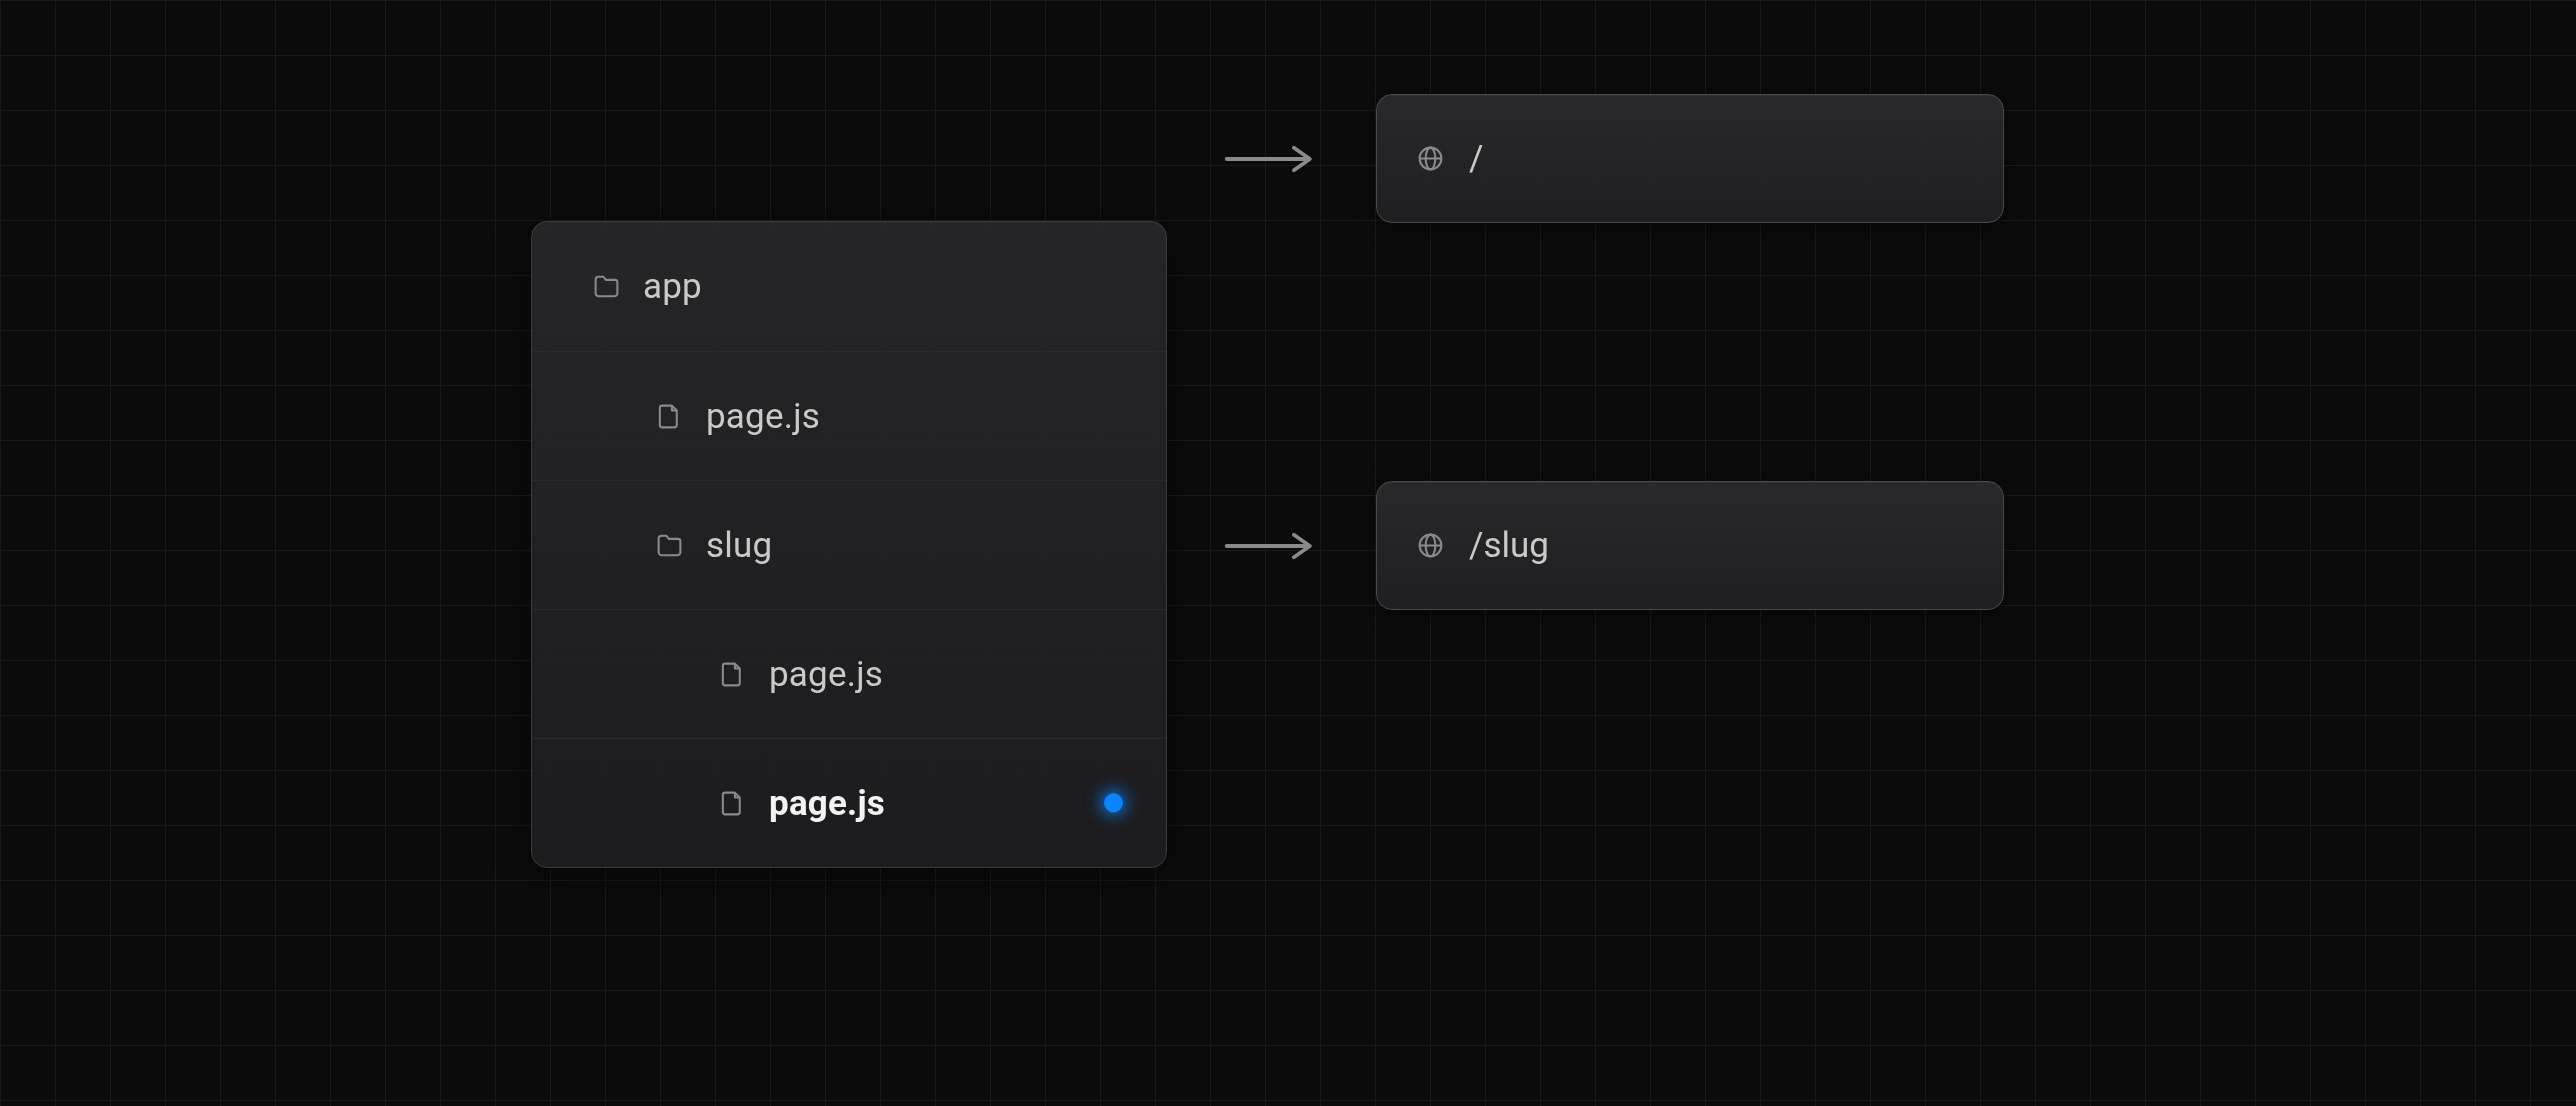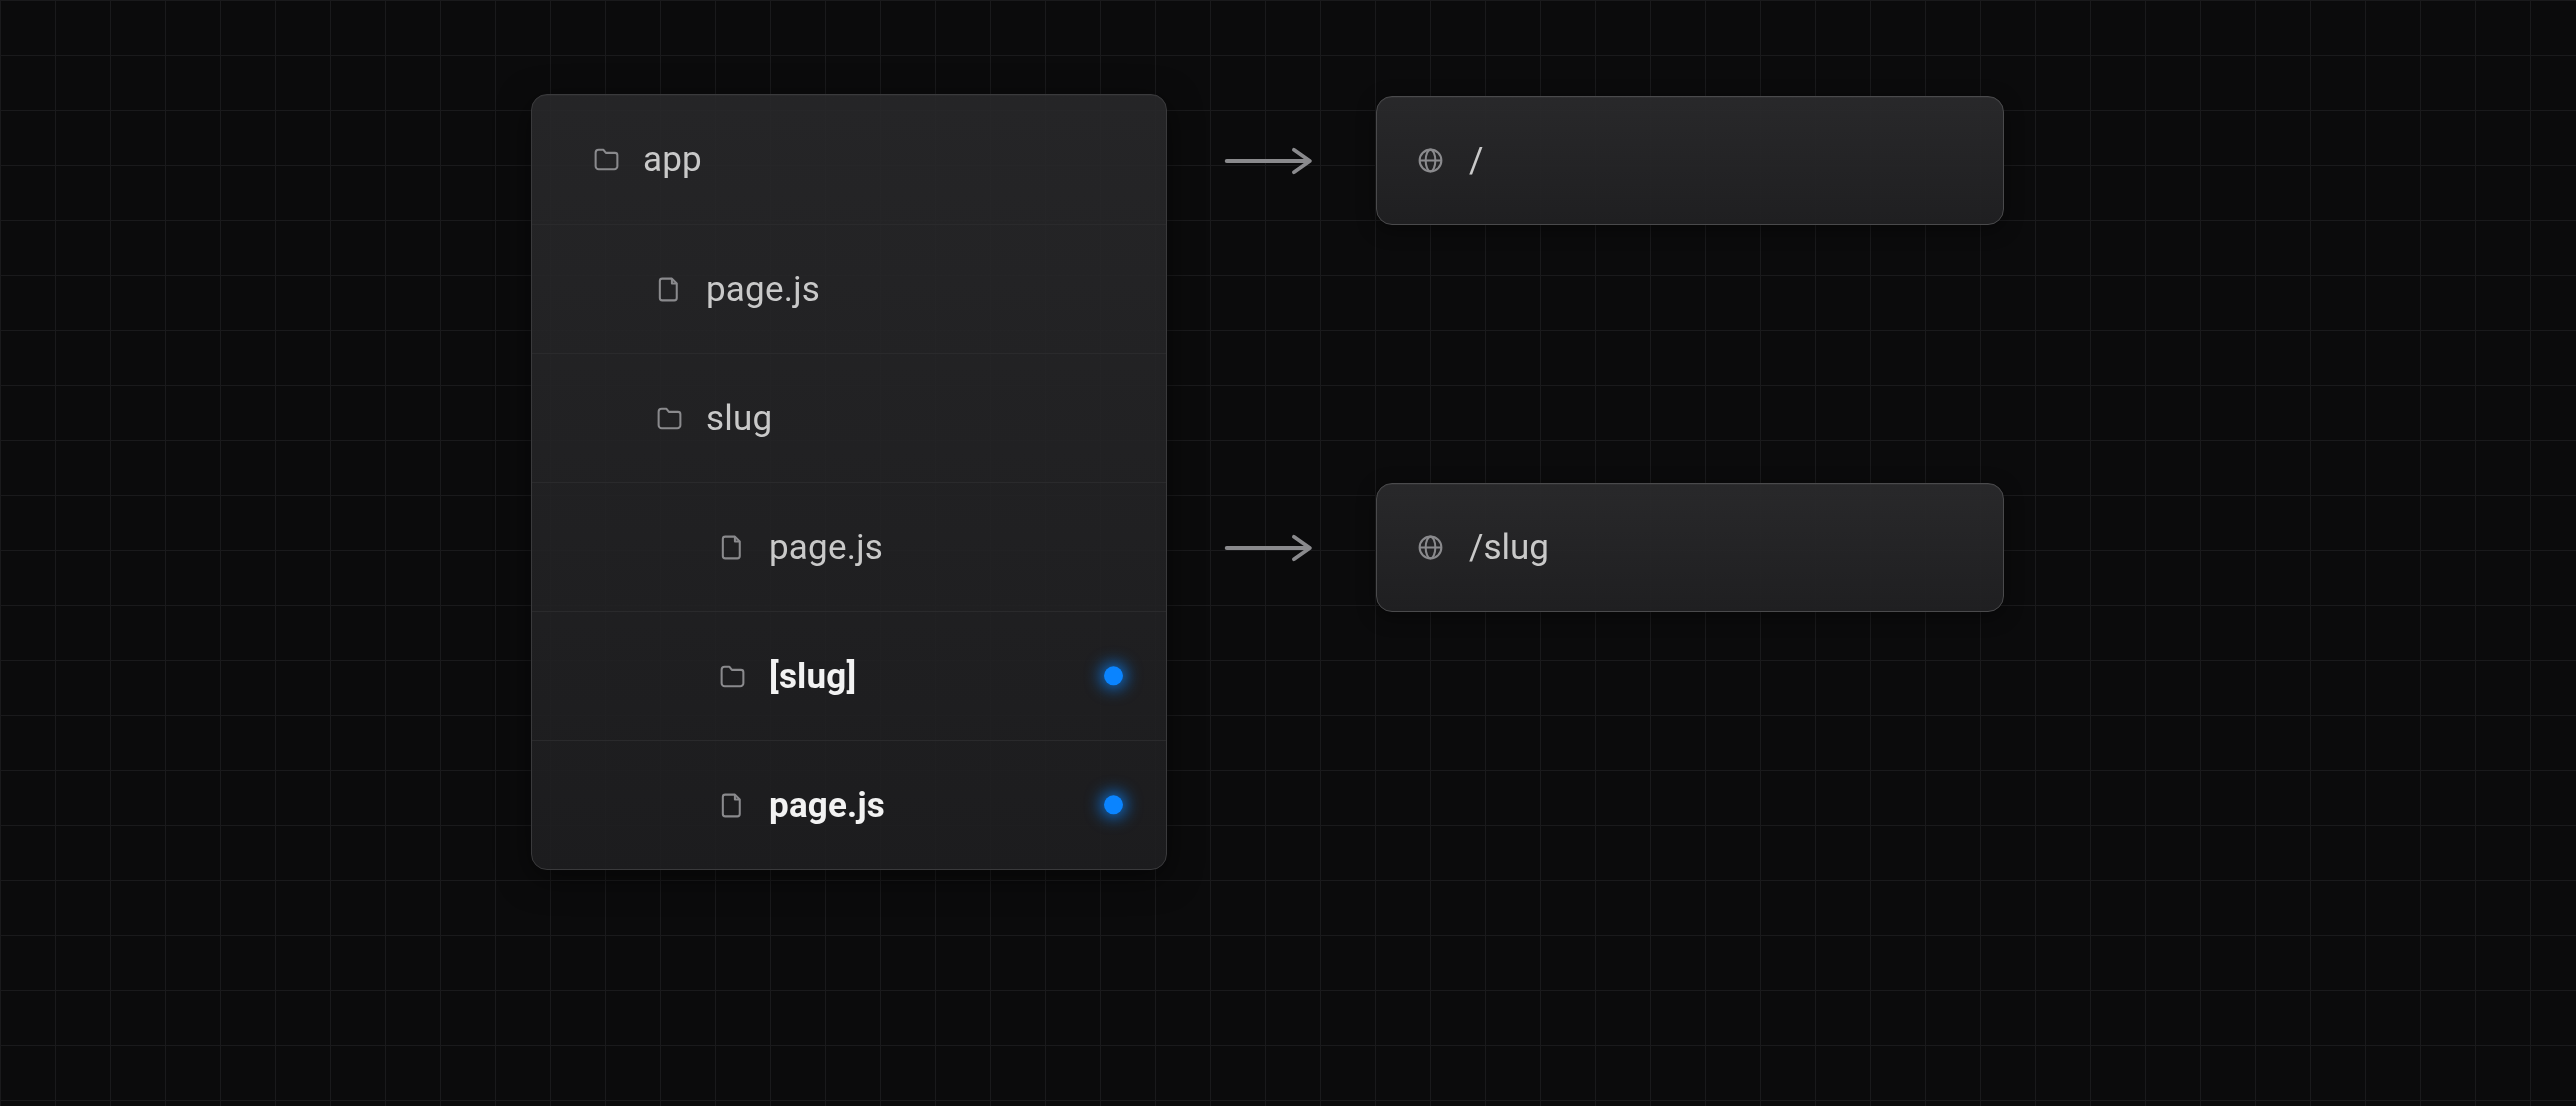--- a/index.html
+++ b/index.html
@@ -179,30 +179,20 @@
           <svg width="29" height="29" viewBox="0 0 36 36">
             <use href="#ico-file"></use>
           </svg>
         </span>
         <span class="label">page.js</span>
       </div>
       <div class="row depth-2 bold">
         <span class="indent"></span>
         <span class="icon">
           <svg width="29" height="29" viewBox="0 0 36 36">
-            <use href="#ico-folder"></use>
-          </svg>
-        </span>
-        <span class="label">[slug]</span>
-        <span class="dot"></span>
-      </div>
-      <div class="row depth-2 bold">
-        <span class="indent"></span>
-        <span class="icon">
-          <svg width="29" height="29" viewBox="0 0 36 36">
             <use href="#ico-file"></use>
           </svg>
         </span>
         <span class="label">page.js</span>
         <span class="dot"></span>
       </div>
     </div>
 
   <div class="right" id="routes">
       <div class="routeRow">

